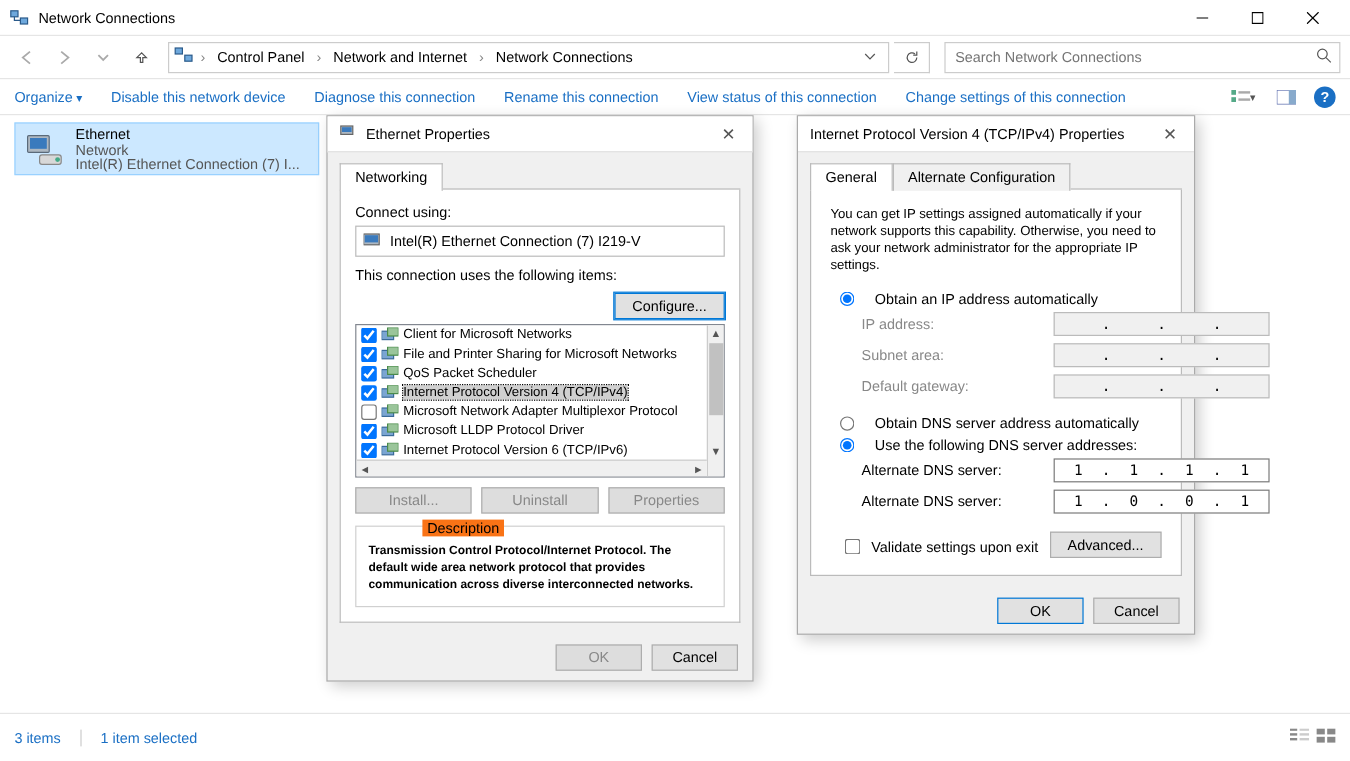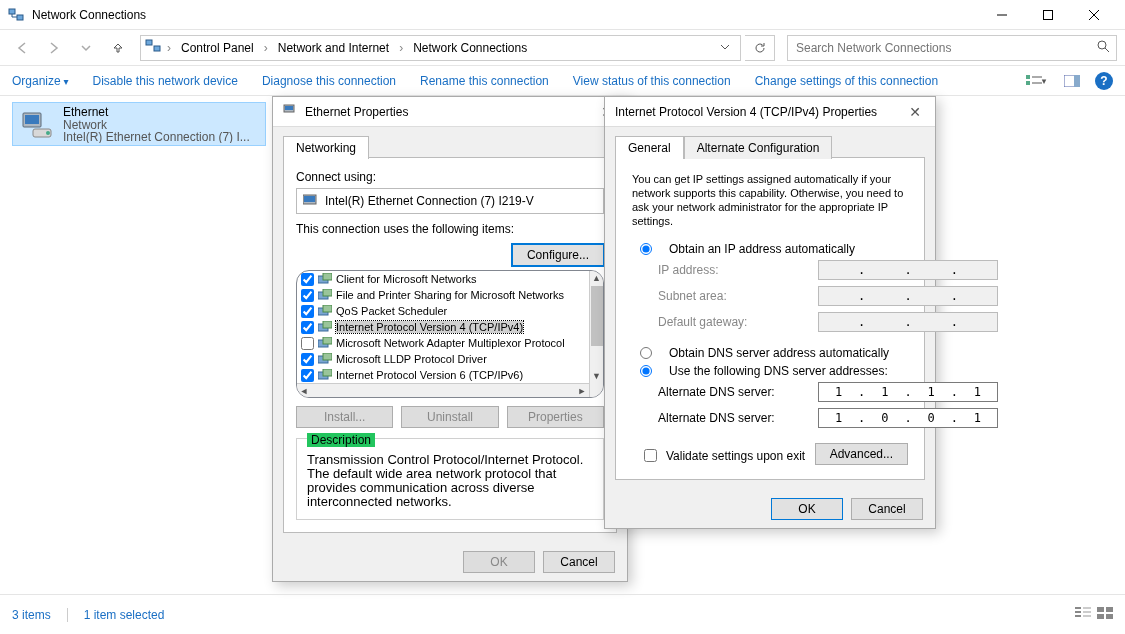--- a/index.html
+++ b/index.html
@@ -174,21 +174,21 @@
     background:#f0f0f0;border-top:1px solid #ccc;display:flex;
   }
   .hscroll .harrow{width:14px;display:flex;align-items:center;justify-content:center;color:#555;font-size:9px;}
   .vscroll{
     position:absolute;top:0;right:0;bottom:0;width:14px;
     background:#f0f0f0;border-left:1px solid #ccc;
   }
   .vscroll .varrow{height:14px;display:flex;align-items:center;justify-content:center;color:#555;font-size:9px;}
   .vscroll .vthumb{background:#c1c1c1;width:12px;margin-left:1px;height:60px;margin-top:1px;}
   .fieldset{border:1px solid #d0d0d0;padding:8px 10px 10px 10px;margin-top:10px;}
-  .fieldset .legend{position:relative;top:-14px;background:#22c55e;padding:0 4px;display:inline-block;}
+  .fieldset .legend{position:relative;top:-14px;background:#f97316;padding:0 4px;display:inline-block;margin-left:45px;}
   
   .radio-row{display:flex;align-items:center;gap:17px;margin:4px 0 4px 8px;}
   .radio-row input[type=radio]{width:12px;height:12px;margin:0;}
   .ipgrid{margin-left:26px;display:grid;grid-template-columns:160px 180px;row-gap:6px;align-items:center;}
   .ipgrid.disabled{color:#888;}
   .ipbox{
     border:1px solid #7a7a7a;background:#fff;height:20px;
     display:flex;align-items:center;justify-content:space-around;
     font-family:monospace;font-size:12px;
     padding:0 8px;
@@ -351,21 +351,21 @@
         <span><svg width="16" height="12">
               <rect x="0" y="1" width="13" height="9" fill="#aeb8c2" stroke="#666"></rect>
               <rect x="1" y="2" width="11" height="6" fill="#3a7abd"></rect>
             </svg></span>
         <span>Intel(R) Ethernet Connection (7) I219-V</span>
       </div>
       <div style="margin-top:8px;">This connection uses the following items:</div>
       <div style="text-align:right;margin-top:8px;">
         <span class="btn focus">Configure...</span>
       </div>
-      <div class="itemslist" style="margin-top:4px;border-radius:13px;">
+      <div class="itemslist" style="margin-top:4px;">
         <div class="rows" id="proto-rows">
             <div class="row">
               <input type="checkbox" checked="" style="">
               <span class="proticon">
                 <svg width="14" height="12">
                   <rect x="0" y="3" width="10" height="7" fill="#7aa5d2" stroke="#3a6a9a"></rect>
                   <rect x="5" y="0" width="9" height="7" fill="#9ac59a" stroke="#4a8a4a"></rect>
                 </svg>
               </span>
               <span class="lbl">Client for Microsoft Networks</span>
@@ -442,30 +442,30 @@
           <div class="harrow">►</div>
         </div>
       </div>
       <div style="display:flex;gap:8px;margin-top:8px;">
         <span class="btn disabled" style="flex:1">Install...</span>
         <span class="btn disabled" style="flex:1">Uninstall</span>
         <span class="btn disabled" style="flex:1">Properties</span>
       </div>
       <div class="fieldset">
         <span class="legend">Description</span>
-        <div style="margin-top:-8px;font-size:13px;line-height:14px;">Transmission Control Protocol/Internet Protocol. The default wide area network protocol that provides communication across diverse interconnected networks.</div>
+        <div style="margin-top:-8px;font-size:10px;line-height:14px;font-weight:bold;">Transmission Control Protocol/Internet Protocol. The default wide area network protocol that provides communication across diverse interconnected networks.</div>
       </div>
     </div>
     <div class="btnrow">
       <span class="btn disabled" style="width:72px">OK</span>
       <span class="btn" style="width:72px">Cancel</span>
     </div>
   </div>
 
-  <div class="dialog" style="left:604px;top:0;width:332px;">
+  <div class="dialog" style="left:664px;top:0;width:332px;">
     <div class="dtitle">
       <span>Internet Protocol Version 4 (TCP/IPv4) Properties</span>
       <span class="dspacer"></span>
       <span class="dclose">✕</span>
     </div>
     <div class="tabset">
       <div class="tab active">General</div>
       <div class="tab">Alternate Configuration</div>
       <div class="tabfill"></div>
     </div>

